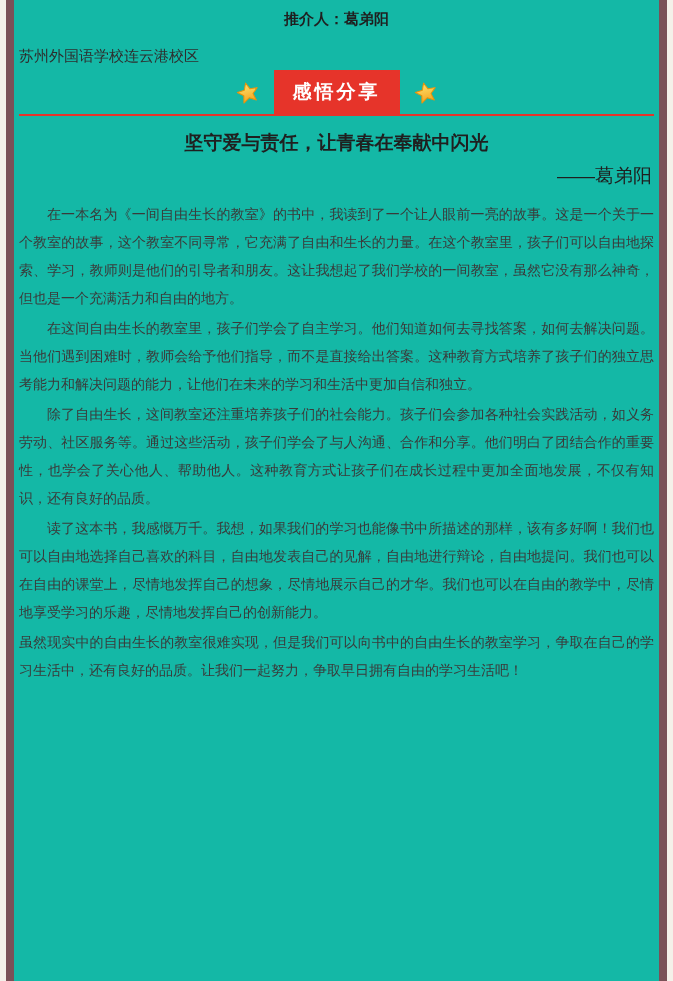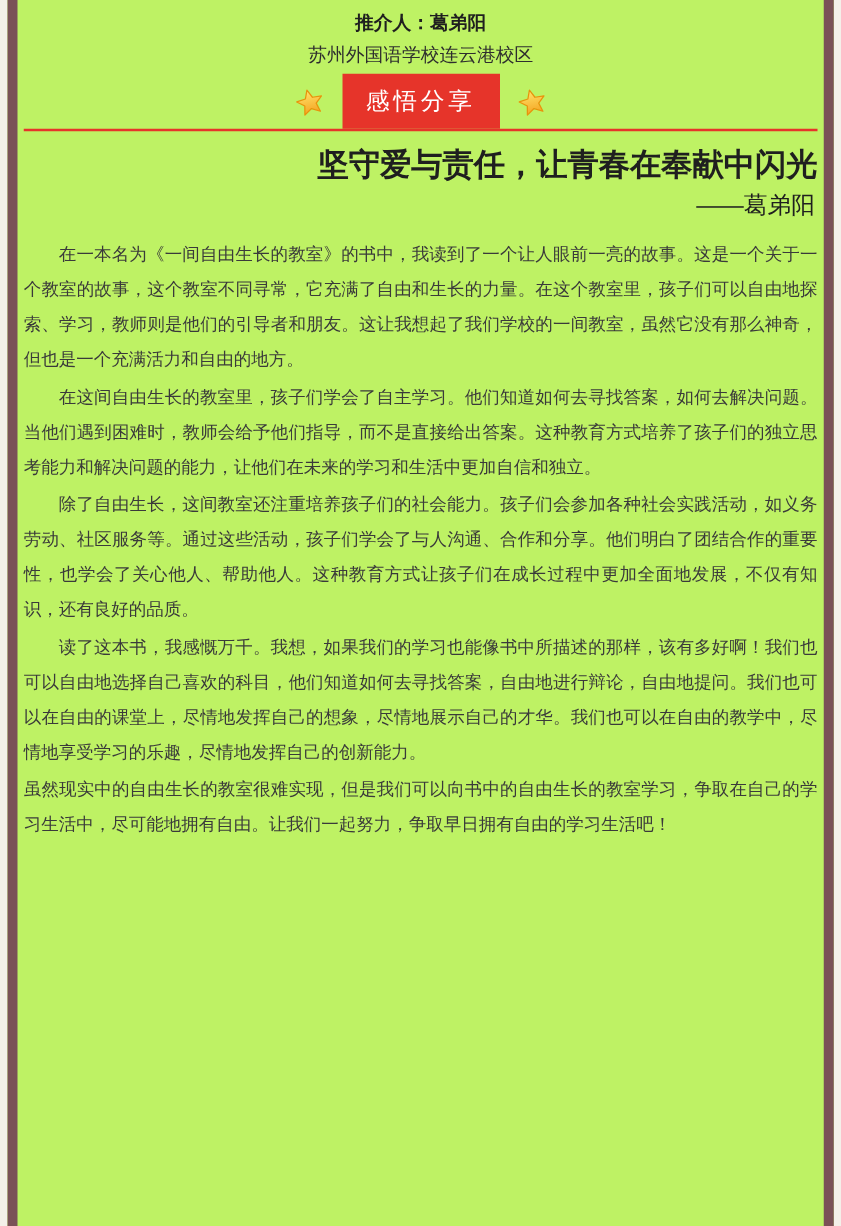--- a/index.html
+++ b/index.html
@@ -13,71 +13,70 @@
   html,body{width:673px;height:981px;}
   body{
     background:var(--outer);
     font-family:"Liberation Sans","DejaVu Sans",sans-serif;
     overflow:hidden;
     position:relative;
   }
   .page-frame{
     position:absolute;
     top:0;bottom:0;left:6px;right:6px;
-    background:#bef264;
+    background:#14b8a6;
     border-left:8px solid var(--frame);
     border-right:8px solid var(--frame);
     padding:8px 5px 14px 5px;
   }
   
   .recommender{
     text-align:center;
     font-size:15px;
     font-weight:bold;
     color:var(--heading);
     line-height:18px;
     margin-top:2px;
   }
   .school{
-    text-align:center;
     font-size:15px;
     color:#2e2e2e;
     line-height:18px;
-    margin-top:8px;
+    margin-top:19px;
   }
   .banner{
     margin-top:7px;
     height:44px;
     border-bottom:2px solid var(--red);
     display:flex;
     justify-content:center;
     align-items:center;
     gap:14px;
   }
   .banner-badge{
     height:44px;
     align-self:flex-end;
     background:var(--red);
     color:#ffffff;
     font-size:19px;
-    font-weight:normal;
+    font-weight:bold;
     letter-spacing:3px;
     border:none;
     padding:4px 19px;
     display:flex;
     align-items:center;
     cursor:pointer;
   }
   .star{width:24px;height:24px;flex:0 0 auto;}
   .star svg{display:block;width:100%;height:100%;}
   
   .article-title{
     margin-top:16px;
-    text-align:right;
-    font-size:25px;
+    text-align:center;
+    font-size:19px;
     font-weight:bold;
     color:var(--heading);
     line-height:22px;
   }
   .article-byline{
     margin-top:11px;
     text-align:right;
     font-size:19px;
     font-weight:normal;
     color:var(--heading);
@@ -139,17 +138,17 @@
   </div>
 
   <h1 class="article-title">坚守爱与责任，让青春在奉献中闪光</h1>
 
   <div class="article-byline">——葛弟阳</div>
 
   <div class="article-body">
       <p class="para">在一本名为《一间自由生长的教室》的书中，我读到了一个让人眼前一亮的故事。这是一个关于一个教室的故事，这个教室不同寻常，它充满了自由和生长的力量。在这个教室里，孩子们可以自由地探索、学习，教师则是他们的引导者和朋友。这让我想起了我们学校的一间教室，虽然它没有那么神奇，但也是一个充满活力和自由的地方。</p>
       <p class="para">在这间自由生长的教室里，孩子们学会了自主学习。他们知道如何去寻找答案，如何去解决问题。当他们遇到困难时，教师会给予他们指导，而不是直接给出答案。这种教育方式培养了孩子们的独立思考能力和解决问题的能力，让他们在未来的学习和生活中更加自信和独立。</p>
       <p class="para">除了自由生长，这间教室还注重培养孩子们的社会能力。孩子们会参加各种社会实践活动，如义务劳动、社区服务等。通过这些活动，孩子们学会了与人沟通、合作和分享。他们明白了团结合作的重要性，也学会了关心他人、帮助他人。这种教育方式让孩子们在成长过程中更加全面地发展，不仅有知识，还有良好的品质。</p>
-      <p class="para">读了这本书，我感慨万千。我想，如果我们的学习也能像书中所描述的那样，该有多好啊！我们也可以自由地选择自己喜欢的科目，他们知道如何去寻找答案，自由地进行辩论，自由地提问。我们也可以在自由的课堂上，尽情地发挥自己的想象，尽情地展示自己的才华。我们也可以在自由的教学中，尽情地享受学习的乐趣，尽情地发挥自己的创新能力。</p>
-      <p class="para no-indent">虽然现实中的自由生长的教室很难实现，但是我们可以向书中的自由生长的教室学习，争取在自己的学习生活中，尽可能地拥有自由。让我们一起努力，争取早日拥有自由的学习生活吧！</p>
+      <p class="para">读了这本书，我感慨万千。我想，如果我们的学习也能像书中所描述的那样，该有多好啊！我们也可以自由地选择自己喜欢的科目，自由地发表自己的见解，自由地进行辩论，自由地提问。我们也可以在自由的课堂上，尽情地发挥自己的想象，尽情地展示自己的才华。我们也可以在自由的教学中，尽情地享受学习的乐趣，尽情地发挥自己的创新能力。</p>
+      <p class="para no-indent">虽然现实中的自由生长的教室很难实现，但是我们可以向书中的自由生长的教室学习，争取在自己的学习生活中，还有良好的品质。让我们一起努力，争取早日拥有自由的学习生活吧！</p>
     </div>
 
 </div>
 
 </body></html>

